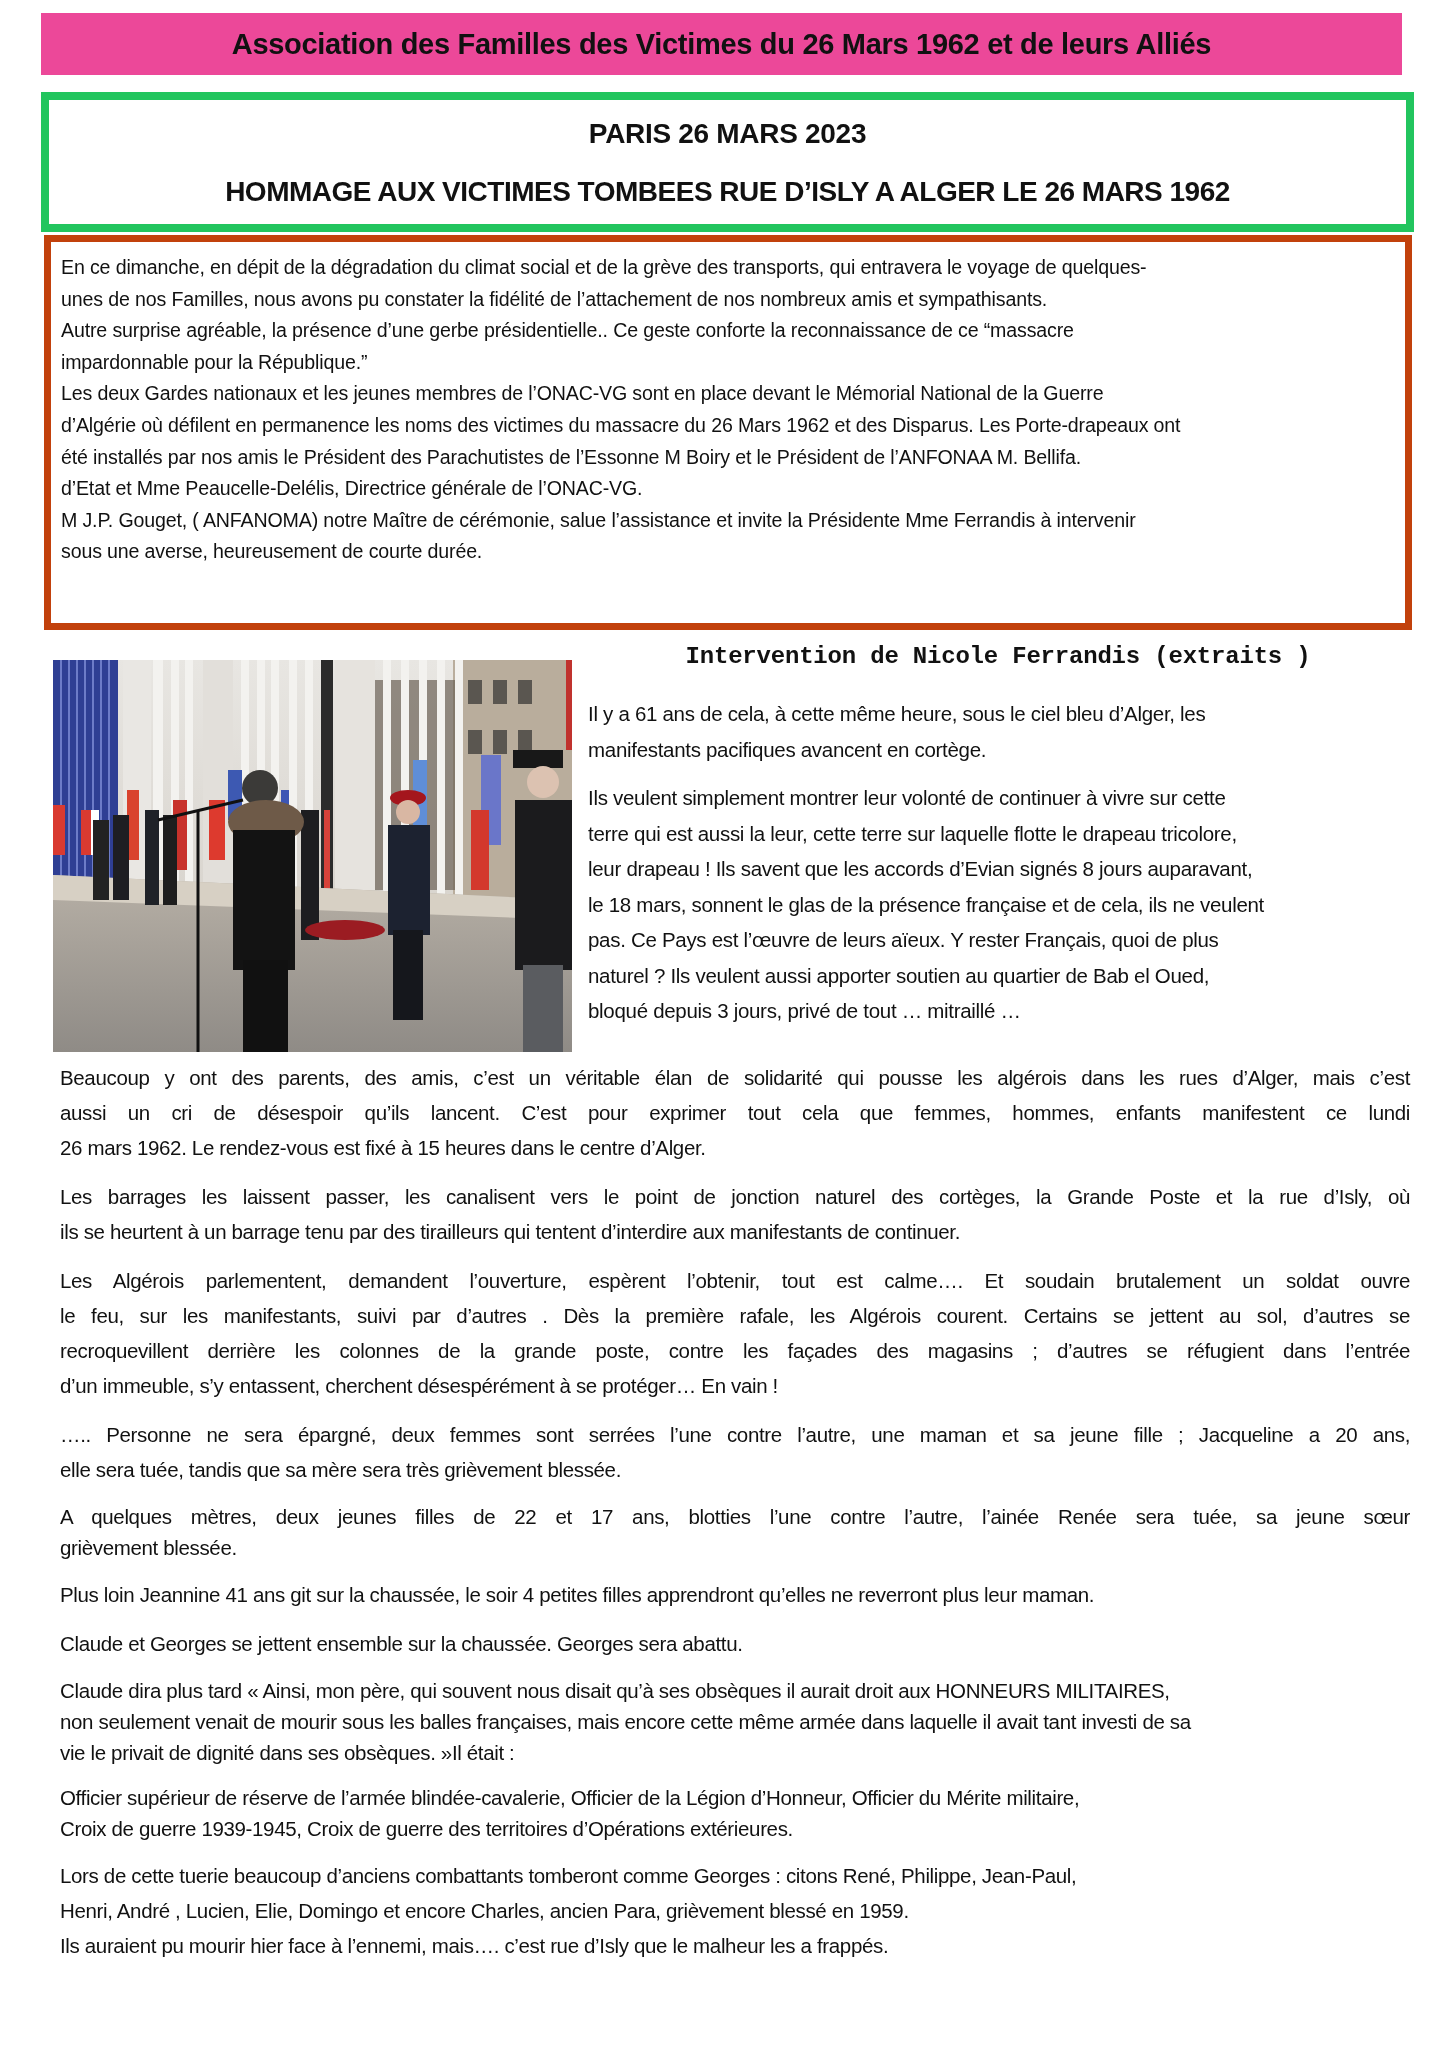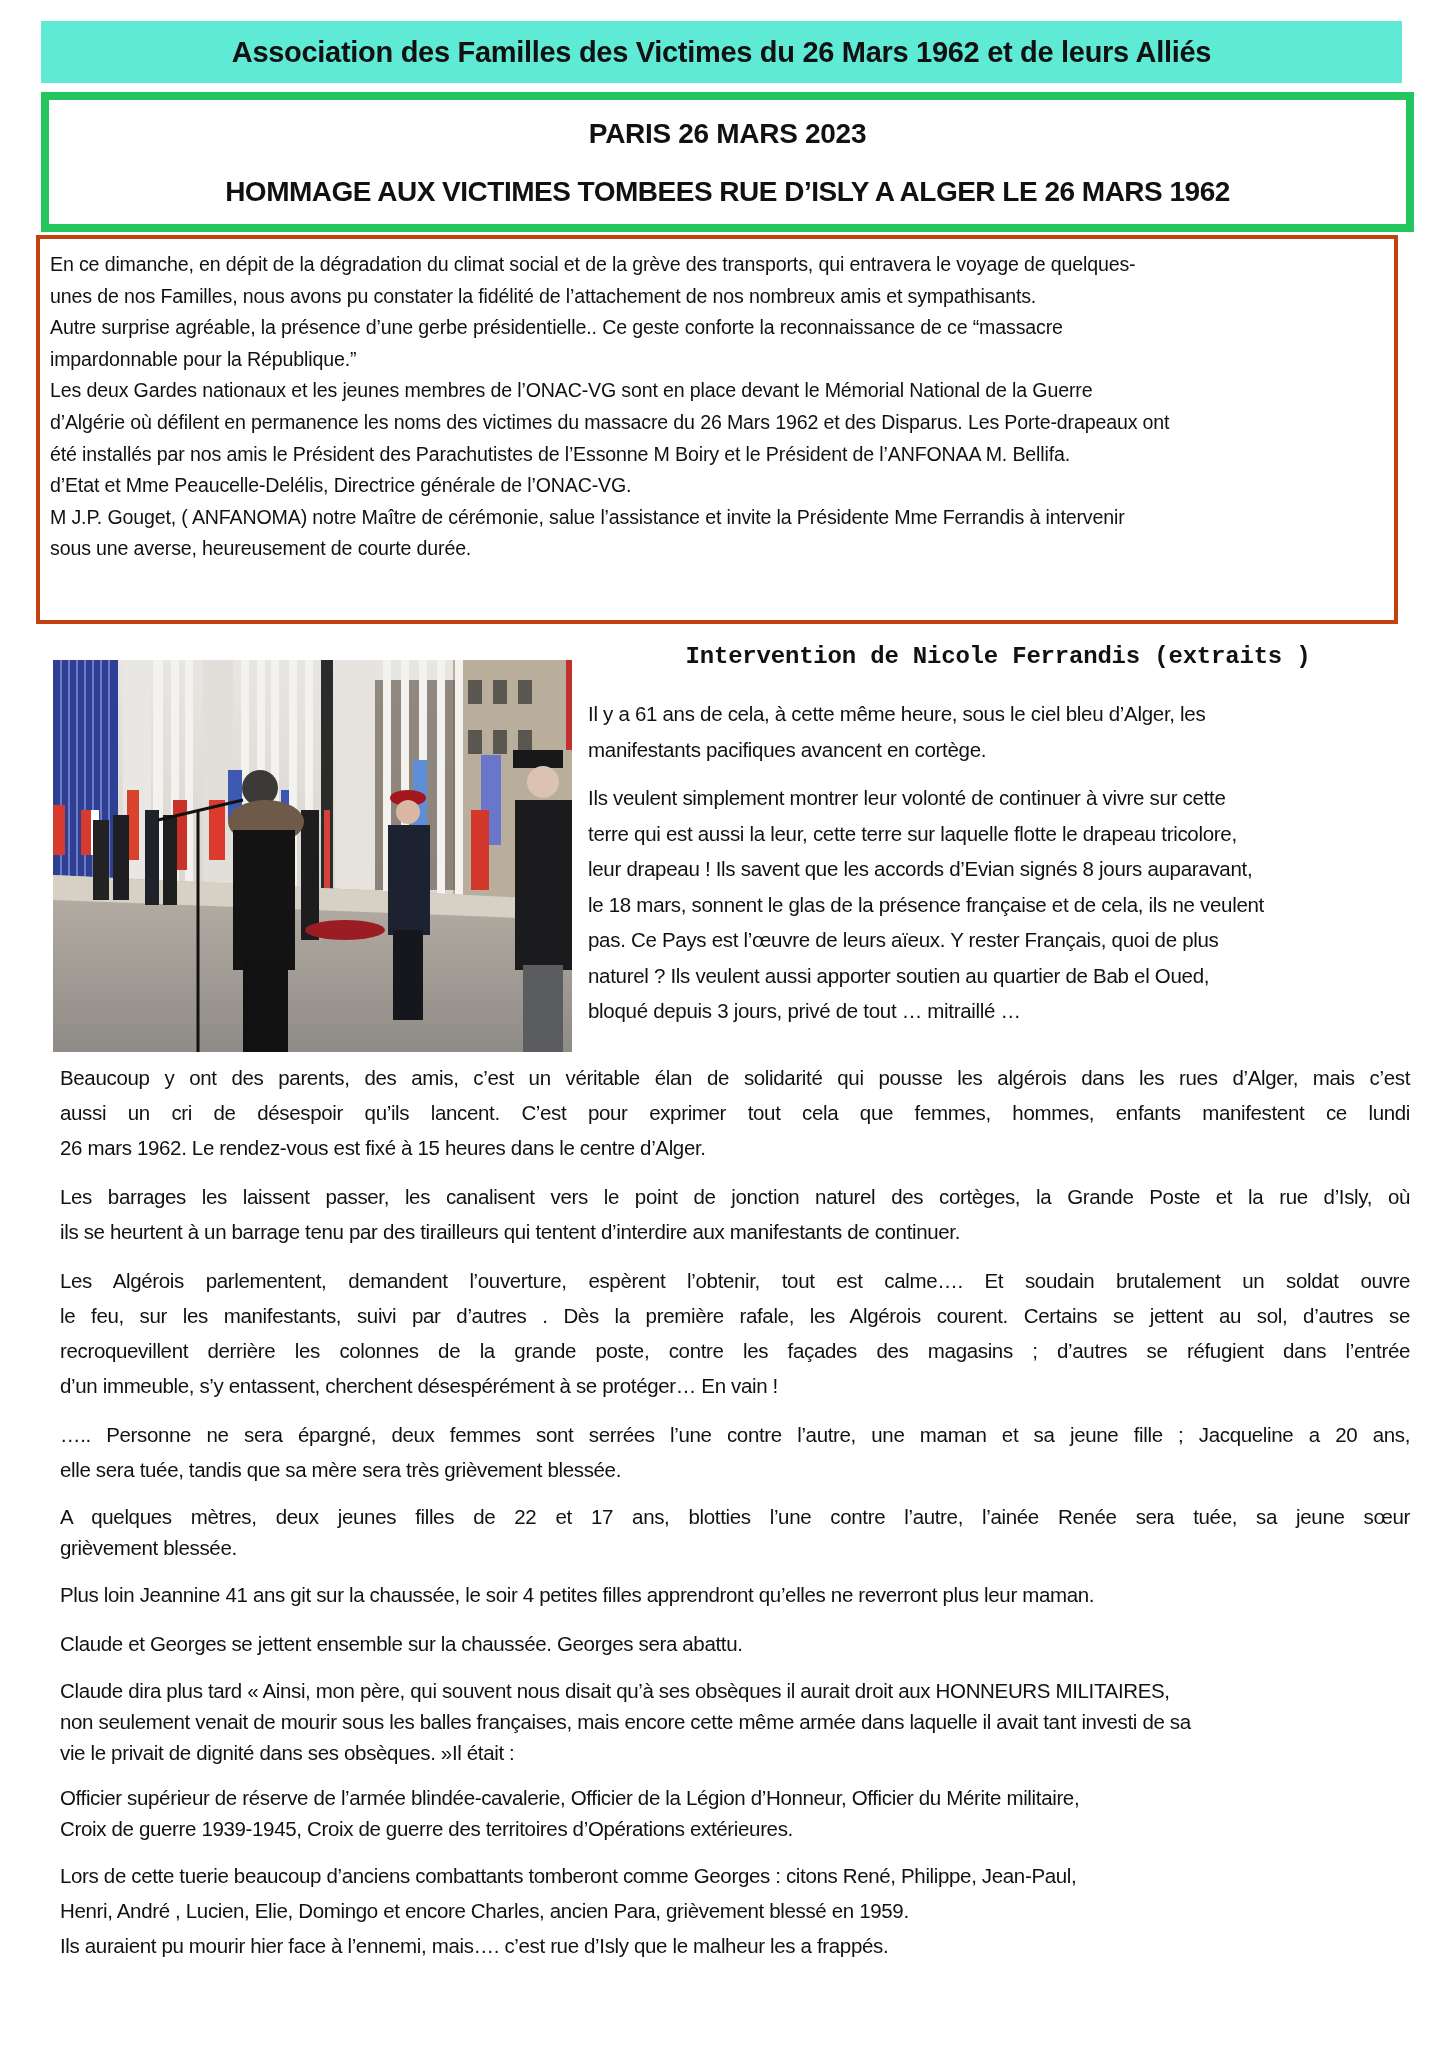--- a/index.html
+++ b/index.html
@@ -1,26 +1,26 @@
 <!DOCTYPE html>
 <html><head>
 <meta charset="utf-8">
 <style>
   html, body { margin:0; padding:0; background:#ffffff; }
   body { width:1448px; height:2048px; position:relative; overflow:hidden;
          font-family:"Liberation Sans", "DejaVu Sans", sans-serif; color:#111; }
-  .banner { position:absolute; left:41px; top:21px; width:1361px; height:62px;
-            background:#5eead4; display:flex; align-items:center; justify-content:center; }
+  .banner { position:absolute; left:41px; top:13px; width:1361px; height:62px;
+            background:#ec4899; display:flex; align-items:center; justify-content:center; }
   .banner span { font-size:29px; font-weight:bold; letter-spacing:-0.3px; color:#111; }
   .titlebox { position:absolute; left:41px; top:92px; width:1357px; height:124px;
               border:8px solid #22c55e; text-align:center; }
   .titlebox .l1 { font-size:28px; font-weight:bold; margin-top:18px; letter-spacing:-0.3px; }
   .titlebox .l2 { font-size:28px; font-weight:bold; margin-top:26px; letter-spacing:-0.5px; }
-  .introbox { position:absolute; left:36px; top:235px; width:1354px; height:381px;
-              border:4px solid #c2410c; box-sizing:content-box; }
+  .introbox { position:absolute; left:44px; top:235px; width:1354px; height:381px;
+              border:7px solid #c2410c; box-sizing:content-box; }
   .introbox p { margin:0; font-size:19.6px; line-height:31.6px; padding:10px 12px 0 10px;
                 letter-spacing:-0.15px; }
   .introbox p span { display:block; white-space:nowrap; }
   .photo { position:absolute; left:53px; top:660px; width:519px; height:392px; overflow:hidden;
            background:#a8a29a; }
   .section-title { position:absolute; left:588px; top:643px; width:820px; text-align:center;
                    font-size:24px; font-weight:bold; color:#111; letter-spacing:-0.2px;font-family:Liberation Mono, monospace; }
   .rcol { position:absolute; left:588px; top:696px; width:820px; font-size:20.5px;
           line-height:35.5px; letter-spacing:-0.3px; }
   .rcol p { margin:0 0 13px 0; }

